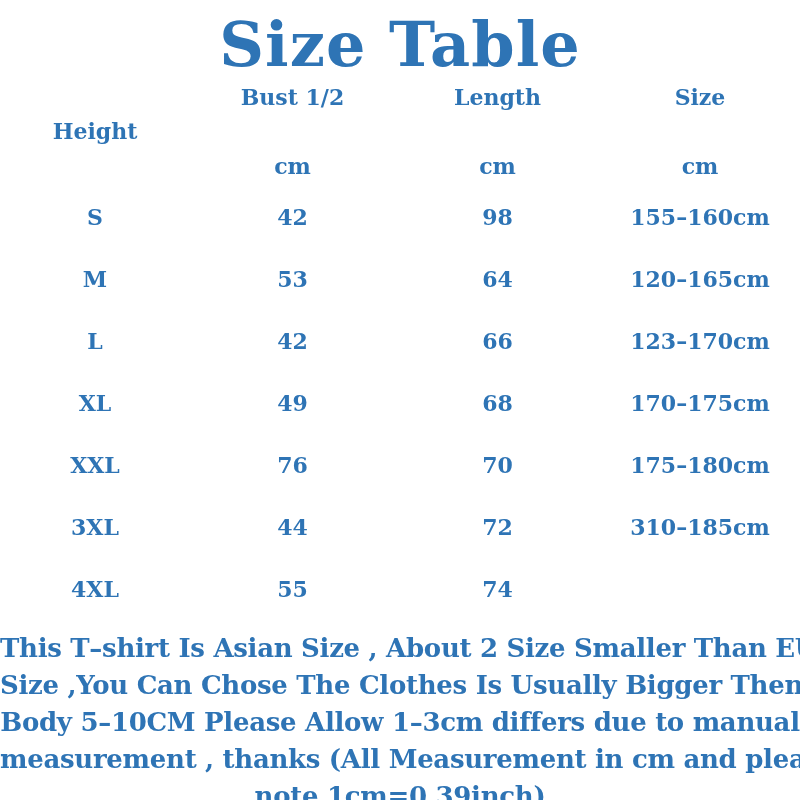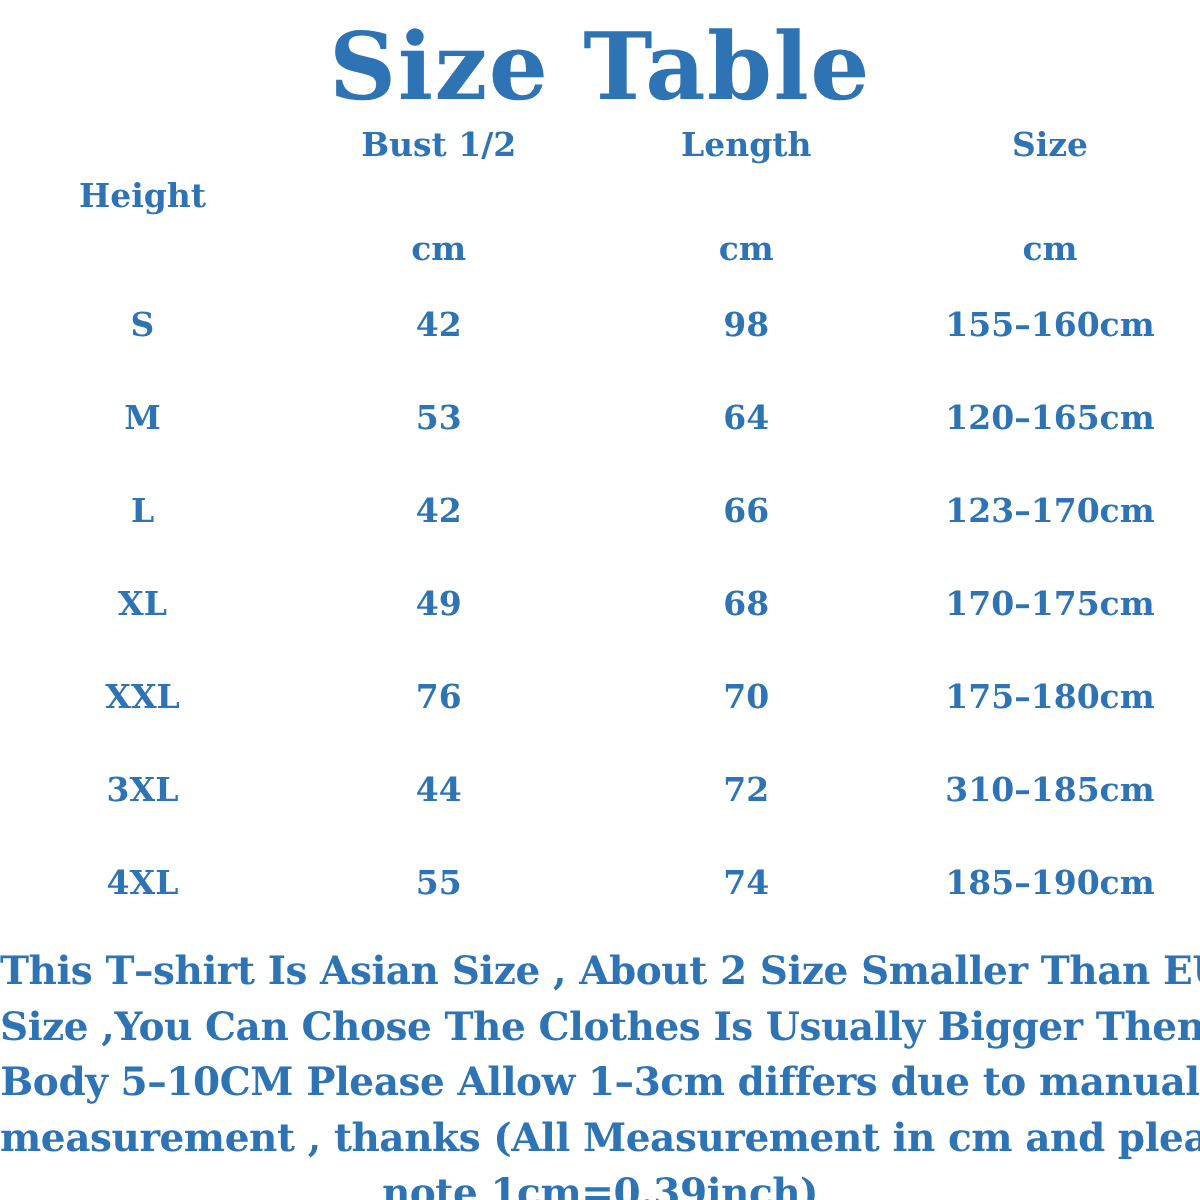--- a/index.html
+++ b/index.html
@@ -99,21 +99,20 @@
     <div class="cell">175–180cm</div>
 
     <div class="cell">3XL</div>
     <div class="cell">44</div>
     <div class="cell">72</div>
     <div class="cell">310–185cm</div>
 
     <div class="cell">4XL</div>
     <div class="cell">55</div>
     <div class="cell">74</div>
-    <div class="cell">185–190cm</div>
   </div>
 
   <div class="footer">
     <div class="footer-line">This T–shirt Is Asian Size , About 2 Size Smaller Than EU/US</div>
     <div class="footer-line">Size ,You Can Chose The Clothes Is Usually Bigger Then Your</div>
     <div class="footer-line">Body 5–10CM Please Allow 1–3cm differs due to manual</div>
     <div class="footer-line">measurement , thanks (All Measurement in cm and please</div>
     <div class="footer-line">note 1cm=0.39inch)</div>
   </div>
 

